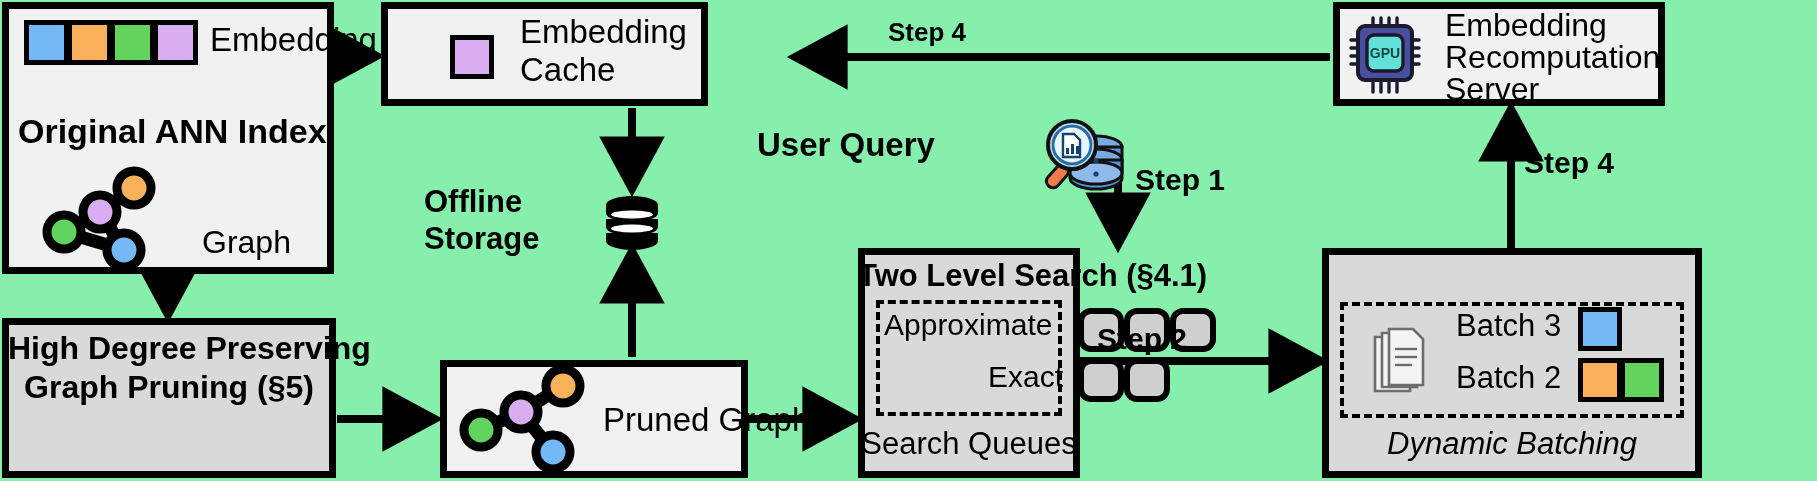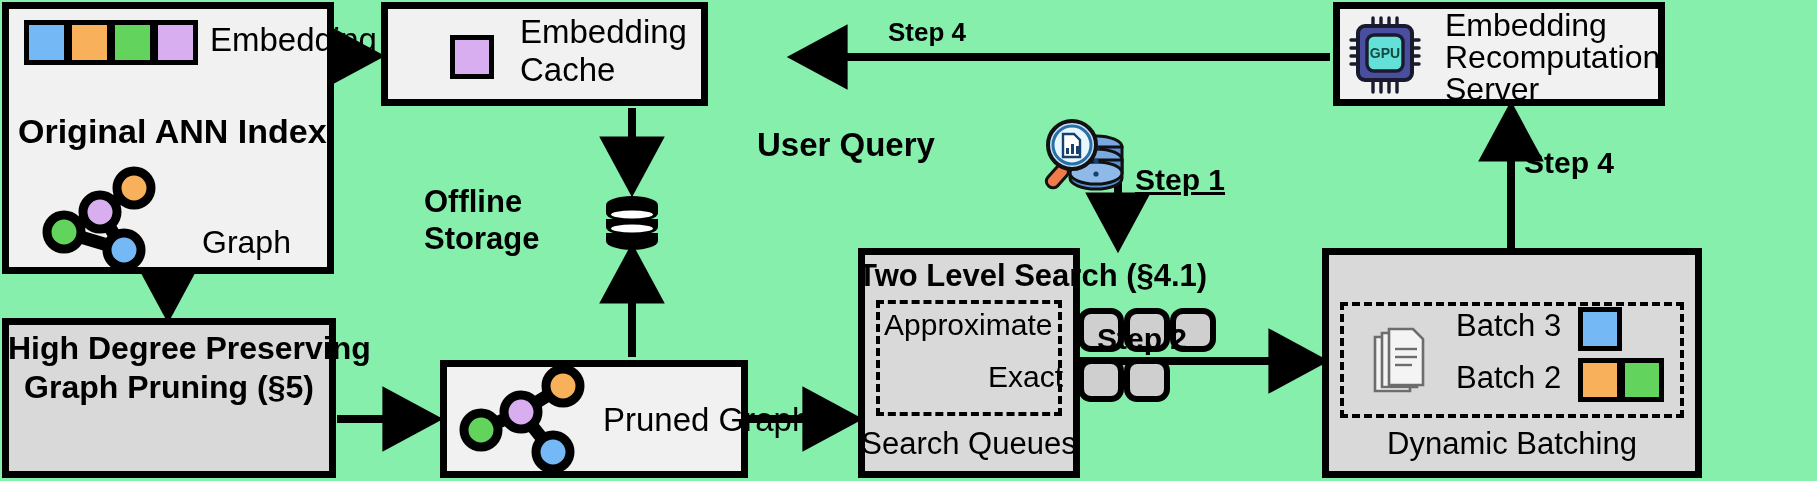--- a/index.html
+++ b/index.html
@@ -142,21 +142,21 @@
       <circle cx="1072" cy="145" r="19" fill="#e8f6fd" stroke="#2b6ea8" stroke-width="3"></circle>
       <path d="M1063,134 h11 l6,6 v17 h-17 z" fill="#fff" stroke="#16406e" stroke-width="2.4"></path>
       <g fill="#16406e">
         <rect x="1066" y="148" width="3" height="6"></rect>
         <rect x="1071" y="144" width="3" height="10"></rect>
         <rect x="1076" y="146" width="3" height="8"></rect>
       </g>
     </g>
   </svg>
 
-  <div class="lbl b" style="left:1135px;top:163px;font-size:30px;text-decoration:underline;">Step 1</div>
+  <div class="lbl b" style="left:1135px;top:163px;font-size:30px;">Step 1</div>
 
   <div class="box dgray" style="left:858px;top:248px;width:222px;height:230px;"></div>
   <div class="lbl b c" style="left:858px;top:259px;width:222px;font-size:31px;">Two Level Search (§4.1)</div>
 
   <div class="dash" style="left:876px;top:300px;width:186px;height:116px;"></div>
 
   <div class="lbl" style="left:884px;top:308px;font-size:30px;">Approximate</div>
   <div class="queue" style="left:1078px;top:308px;width:46px;height:44px;"></div>
   <div class="queue" style="left:1124px;top:308px;width:46px;height:44px;"></div>
   <div class="queue" style="left:1170px;top:308px;width:46px;height:44px;"></div>
@@ -186,21 +186,21 @@
     </g>
   </svg>
 
   <div class="lbl" style="left:1456px;top:309px;font-size:31px;">Batch 3</div>
   <div class="sq" style="left:1578px;top:307px;width:44px;height:44px;background:#74b9f5;"></div>
 
   <div class="lbl" style="left:1456px;top:361px;font-size:31px;">Batch 2</div>
   <div class="sq" style="left:1578px;top:358px;width:44px;height:44px;background:#f8b05a;"></div>
   <div class="sq" style="left:1620px;top:358px;width:44px;height:44px;background:#62d45e;"></div>
 
-  <div class="lbl c" style="left:1322px;top:427px;width:380px;font-size:31px;">Dynamic Batching</div>
+  <div class="lbl c" style="left:1322px;top:427px;width:380px;font-size:31px;font-style:italic;">Dynamic Batching</div>
 
   <div class="lbl b" style="left:1524px;top:146px;font-size:30px;">Step 4</div>
 
   <div class="box lgray" style="left:1333px;top:2px;width:332px;height:104px;"></div>
 
   <svg class="lay" viewBox="0 0 1817 481">
     <g stroke="#1a1a2e" stroke-width="3.4" stroke-linecap="round">
       <line x1="1373" y1="18" x2="1373" y2="28"></line>
         <line x1="1381" y1="18" x2="1381" y2="28"></line>
       <line x1="1389" y1="18" x2="1389" y2="28"></line>

